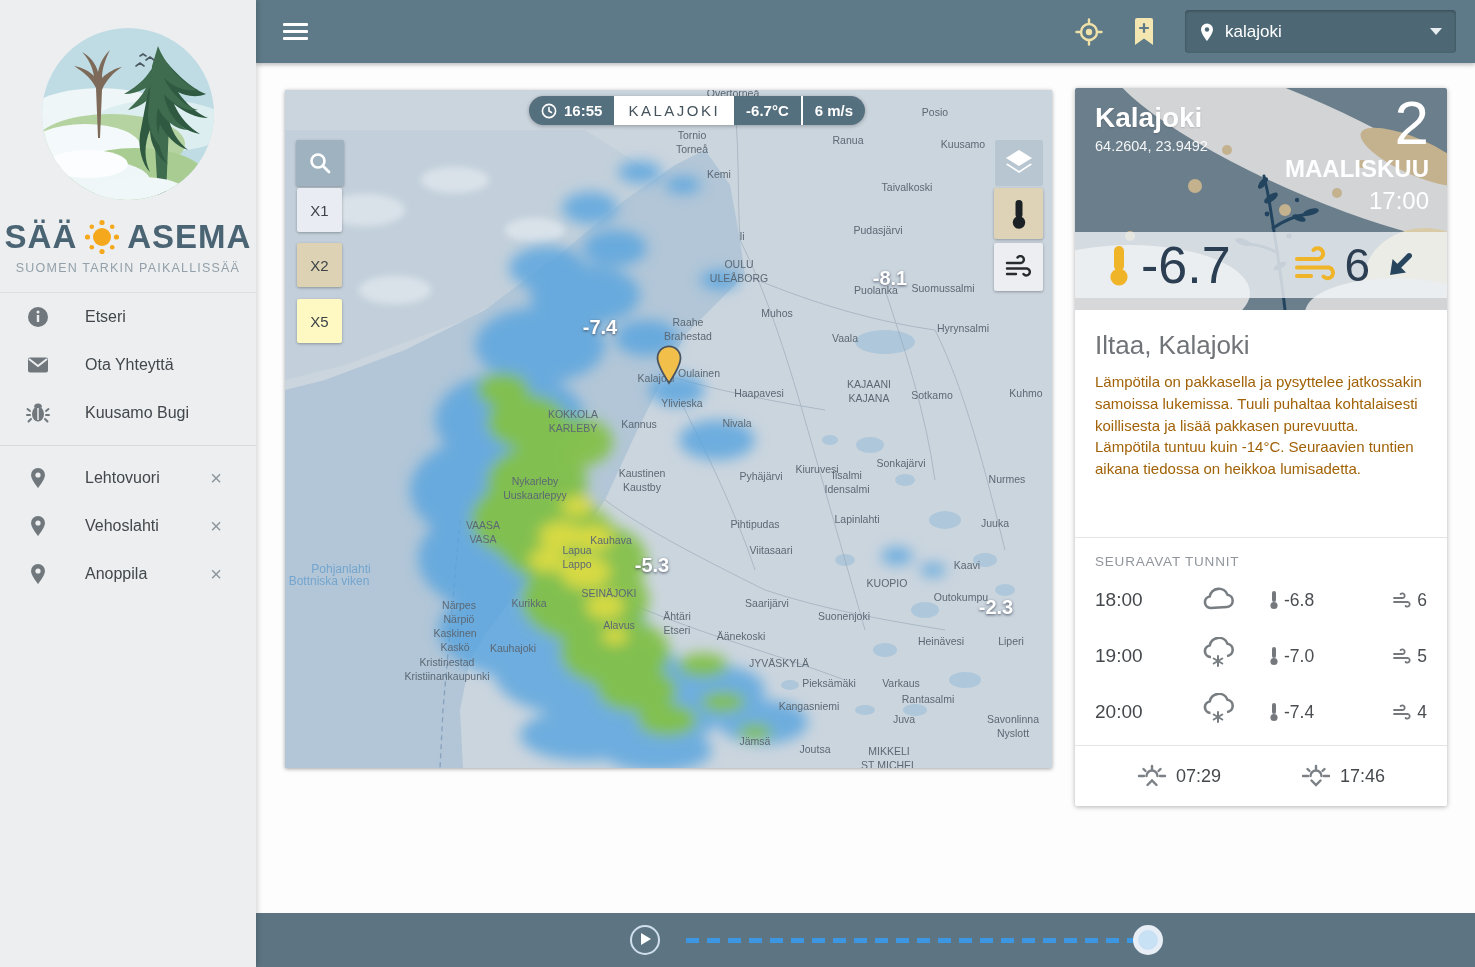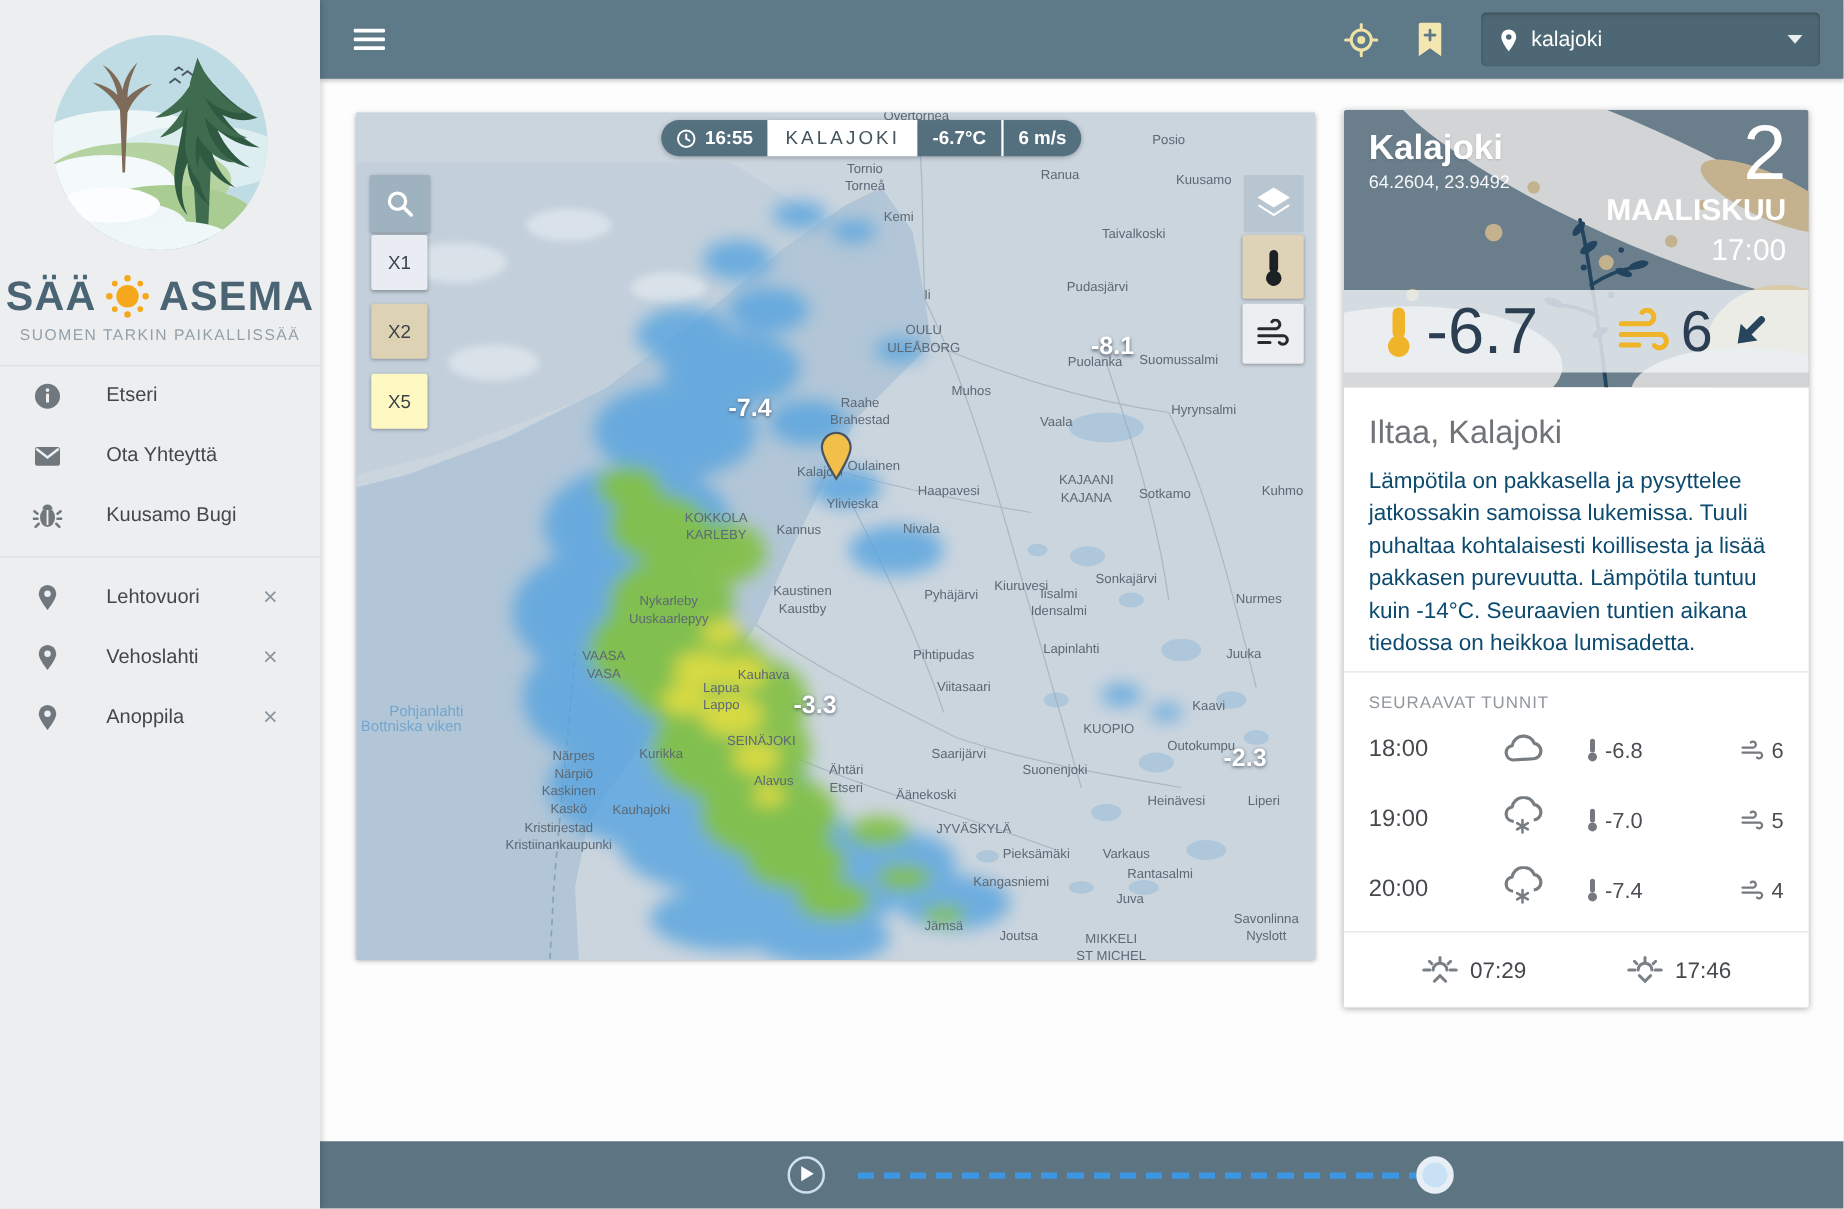--- a/index.html
+++ b/index.html
@@ -62,21 +62,21 @@
   .ph-date{position:absolute;right:18px;top:4px;text-align:right;color:#fff;}
   .ph-day{font-size:62px;line-height:1;font-weight:400;}
   .ph-month{font-size:24px;font-weight:bold;margin-top:1px;}
   .ph-time{font-size:24px;margin-top:4px;}
   .ph-band{position:absolute;left:0;top:144px;width:100%;height:66px;background:rgba(240,244,246,.80);display:flex;align-items:center;}
   .ph-temp{font-size:52px;color:#2c3e52;margin-left:8px;}
   .ph-wind{font-size:46px;color:#2c3e52;margin-left:6px;}
 
   .panel-text{padding:20px 20px 0;}
   .panel-text h2{margin:0;font-size:26px;font-weight:400;color:#707478;}
-  .panel-text p{margin:10px 0 0;font-size:18px;line-height:1.45;color:#0c4a6e;}
+  .panel-text p{margin:10px 0 0;font-size:15px;line-height:1.45;color:#a16207;}
 
   .panel-hours{position:absolute;left:0;top:449px;width:100%;height:208px;border-top:1px solid #e2e5e7;padding:16px 20px 0;}
   .hours-title{font-size:13.5px;color:#90969c;letter-spacing:.8px;}
   .hour-row{display:grid;grid-template-columns:72px 1fr 96px 62px;align-items:center;height:50px;margin-top:6px;}
   .hour-time{font-size:19px;color:#45494d;}
   .hour-icon{justify-self:center;}
   .hour-temp,.hour-wind{display:flex;align-items:center;gap:5px;font-size:17.5px;color:#4a4e52;}
   .hour-wind{justify-self:end;}
 
   .panel-sun{position:absolute;left:0;top:657px;width:100%;height:61px;border-top:1px solid #e2e5e7;display:flex;align-items:center;justify-content:space-between;padding:16px 62px;}
@@ -423,35 +423,35 @@
         <div class="city" style="left: 726px; top: 552px;">Liperi</div>
         <div class="city" style="left: 544px; top: 594px;">Pieksämäki</div>
         <div class="city" style="left: 616px; top: 594px;">Varkaus</div>
         <div class="city" style="left: 643px; top: 610px;">Rantasalmi</div>
         <div class="city" style="left: 524px; top: 617px;">Kangasniemi</div>
         <div class="city" style="left: 470px; top: 652px;">Jämsä</div>
         <div class="city" style="left: 530px; top: 660px;">Joutsa</div>
         <div class="city" style="left: 619px; top: 630px;">Juva</div>
         <div class="city" style="left: 604px; top: 669px;">MIKKELI
 ST MICHEL</div>
-        <div class="city" style="left: 728px; top: 637px; margin-top: 16px;">Savonlinna
+        <div class="city" style="left: 728px; top: 637px;">Savonlinna
 Nyslott</div>
       </div>
 
     <div>
 
     <div class="sea-label" style="left: 56px; top: 479px;">Pohjanlahti</div>
         <div class="sea-label" style="left: 44px; top: 491px;">Bottniska viken</div>
       </div>
 
     <div>
 
     <div class="map-temp" style="left: 315px; top: 237px;">-7.4</div>
         <div class="map-temp" style="left: 605px; top: 188px;">-8.1</div>
-        <div class="map-temp" style="left: 367px; top: 475px;">-3.3</div>
+        <div class="map-temp" style="left: 367px; top: 475px;">-5.3</div>
         <div class="map-temp" style="left: 711px; top: 517px;">-2.3</div>
       </div>
 
     <svg class="pin-marker" width="30" height="40" viewBox="0 0 30 40">
       <path d="M15,38 C15,38 3.5,20.5 3.5,13 a11.5,11.7 0 1 1 23,0 C26.5,20.5 15,38 15,38 Z" fill="#f2bf4a" stroke="#4a5562" stroke-width="1.8"></path>
     </svg>
 
     <div class="map-status">
       <div class="seg seg-left">
         <svg class="clock" width="16" height="16" viewBox="0 0 16 16">

